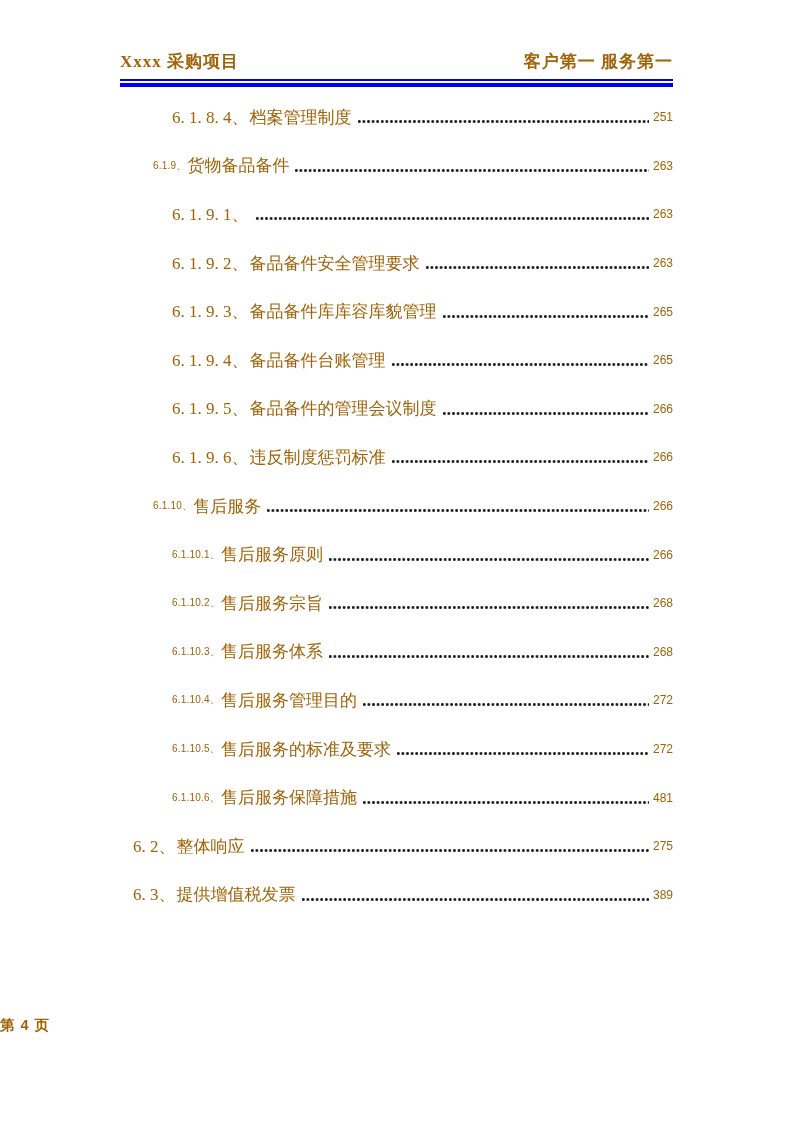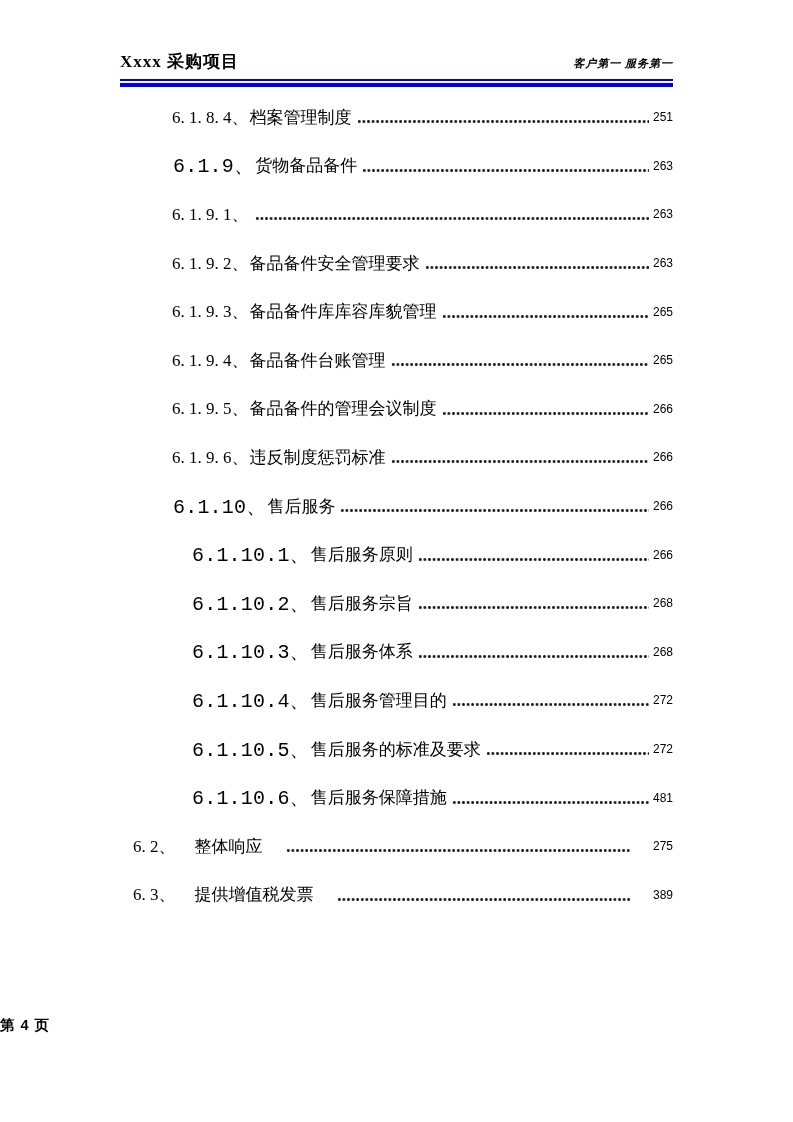--- a/index.html
+++ b/index.html
@@ -3,21 +3,21 @@
 <meta charset="utf-8">
 <style>
   html, body { margin: 0; padding: 0; background: #ffffff; }
   .page {
     position: relative;
     width: 793px;
     height: 1122px;
     background: #ffffff;
     overflow: hidden;
     font-family: "Liberation Serif", serif;
-    color: #000000;
+    color: #a16207;
   }
   
   .header {
     position: absolute;
     top: 50px;
     left: 120px;
     right: 120px;
   }
   .header-row {
     display: flex;
@@ -25,23 +25,22 @@
     align-items: baseline;
   }
   .header-left {
     font-family: "Liberation Serif", serif;
     font-size: 17px;
     font-weight: 600;
     letter-spacing: 1px;
   }
   .header-right {
     font-family: "Liberation Serif", serif;
-    font-size: 11px;
+    font-size: 17px;
     font-weight: 700;
-    font-style: italic;
     letter-spacing: 1px;
   }
   .header-rule {
     margin-top: 6px;
     height: 2px;
     border-top: 2px solid #0000ee;
     border-bottom: 4px solid #0000ee;
   }
   
   .toc {
@@ -55,27 +54,26 @@
     align-items: center;
     height: 48.6px;
     font-size: 17px;
     cursor: default;
   }
   .toc-row .num {
     white-space: pre;
     margin-right: 1px;
   }
   .toc-row.num-sans .num {
-    font-family: Liberation Mono, monospace;
-    font-size: 20px;
+    font-family: Liberation Sans, sans-serif;
+    font-size: 10px;
     letter-spacing: 0.2px;
-    margin-left: 20px;
   }
   .toc-row .title { white-space: nowrap; }
-  .lvl1 { padding-left: 13px; gap: 18px; }
+  .lvl1 { padding-left: 13px; }
   .lvl2 { padding-left: 33px; }
   .lvl3 { padding-left: 52px; text-align: right; }
   .leader {
     flex: 1;
     min-width: 12px;
     height: 15px;
     margin: 0 4px 0 5px;
     align-self: center;
     background-image: radial-gradient(circle, #1c1c1c 1.1px, transparent 1.6px);
     background-size: 4.6px 4.6px;

